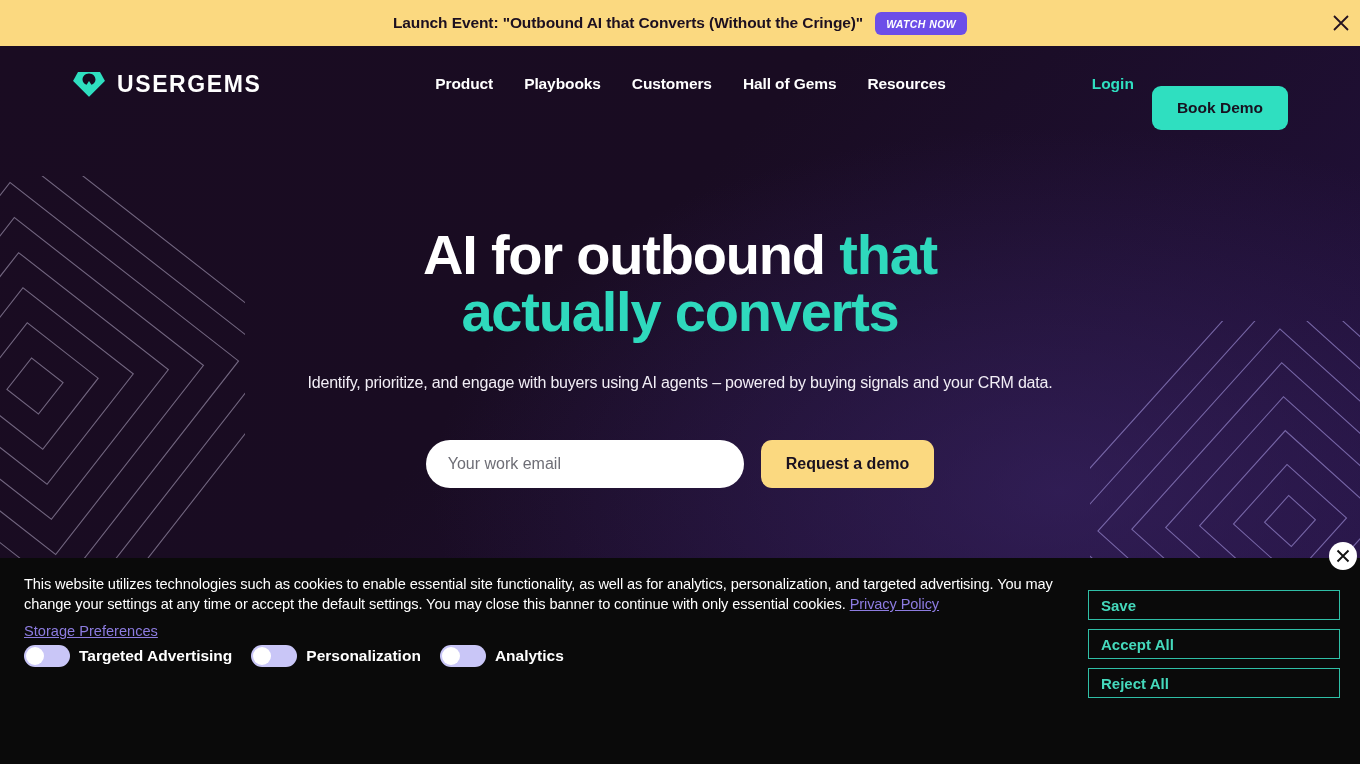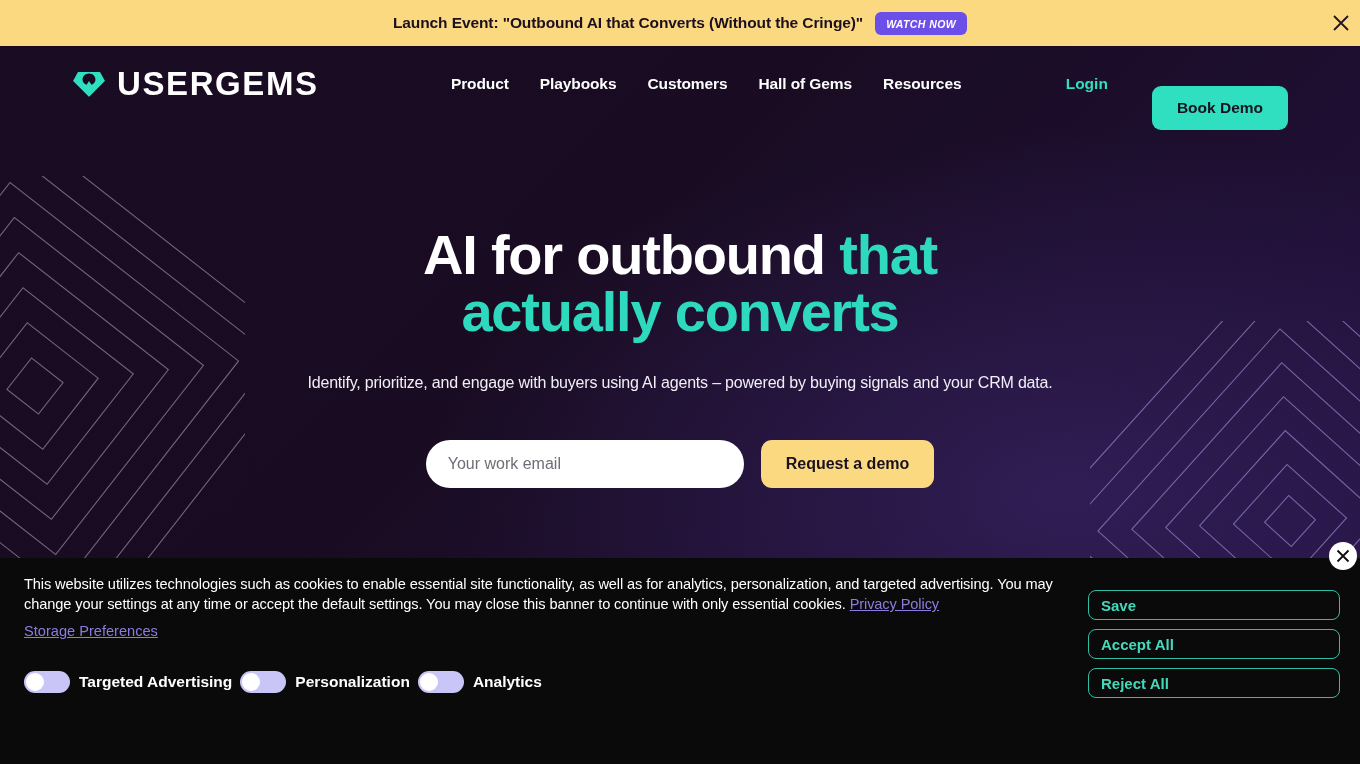--- a/index.html
+++ b/index.html
@@ -72,42 +72,42 @@
     align-items: center;
     padding: 0 72px;
   }
   .logo-wrap {
     display: flex; align-items: center; gap: 11px;
     cursor: pointer;
   }
   .logo-mark { display: block; }
   .logo-text {
     color: #ffffff;
-    font-size: 33px;
+    font-size: 23px;
     font-weight: 700;
     letter-spacing: 1.6px;
   }
   .nav-links {
     flex: 1;
     display: flex;
     align-items: center;
     justify-content: center;
     gap: 31px;
     margin-left: 28px;
   }
   .nav-link {
     color: #ffffff;
     font-size: 15.5px;
     font-weight: 700;
     letter-spacing: -0.1px;
     cursor: pointer;
     white-space: nowrap;
   }
   .nav-right {
-    display: flex; align-items: center; gap: 44px;
+    display: flex; align-items: center; gap: 18px;
   }
   .login-link {
     color: #2fdfc0;
     font-size: 15.5px;
     font-weight: 700;
     cursor: pointer;
   }
   .book-demo-btn {
     background: #2fdfc0;
     color: #18111f;
@@ -204,24 +204,24 @@
   }
   .storage-pref {
     display: inline-block;
     margin-top: 9px;
     color: #8d7ce0;
     font-size: 14.6px;
     text-decoration: underline;
     cursor: pointer;
   }
   .toggles-row {
-    margin-top: 31px;
+    margin-top: 5px;
     display: flex;
     align-items: flex-end;
-    gap: 0;
+    gap: 11px;
   }
   .toggle-group {
     display: flex; align-items: center; gap: 9px;
     margin-right: 8px;
   }
   .toggle {
     width: 46px; height: 22px;
     border-radius: 11px;
     background: #c9c6f7;
     position: relative;
@@ -246,21 +246,21 @@
     width: 252px;
     display: flex;
     flex-direction: column;
     gap: 9px;
     padding-top: 16px;
   }
   .cookie-btn {
     height: 30px;
     background: transparent;
     border: 1px solid #2fbfa6;
-    border-radius: 8px;
+    border-radius: 0;
     color: #45d9bc;
     font-size: 15px;
     font-weight: 700;
     text-align: left;
     padding: 0 12px;
     cursor: pointer;
     font-family: "Liberation Sans", sans-serif;
   }
   .cookie-close {
     position: absolute;

